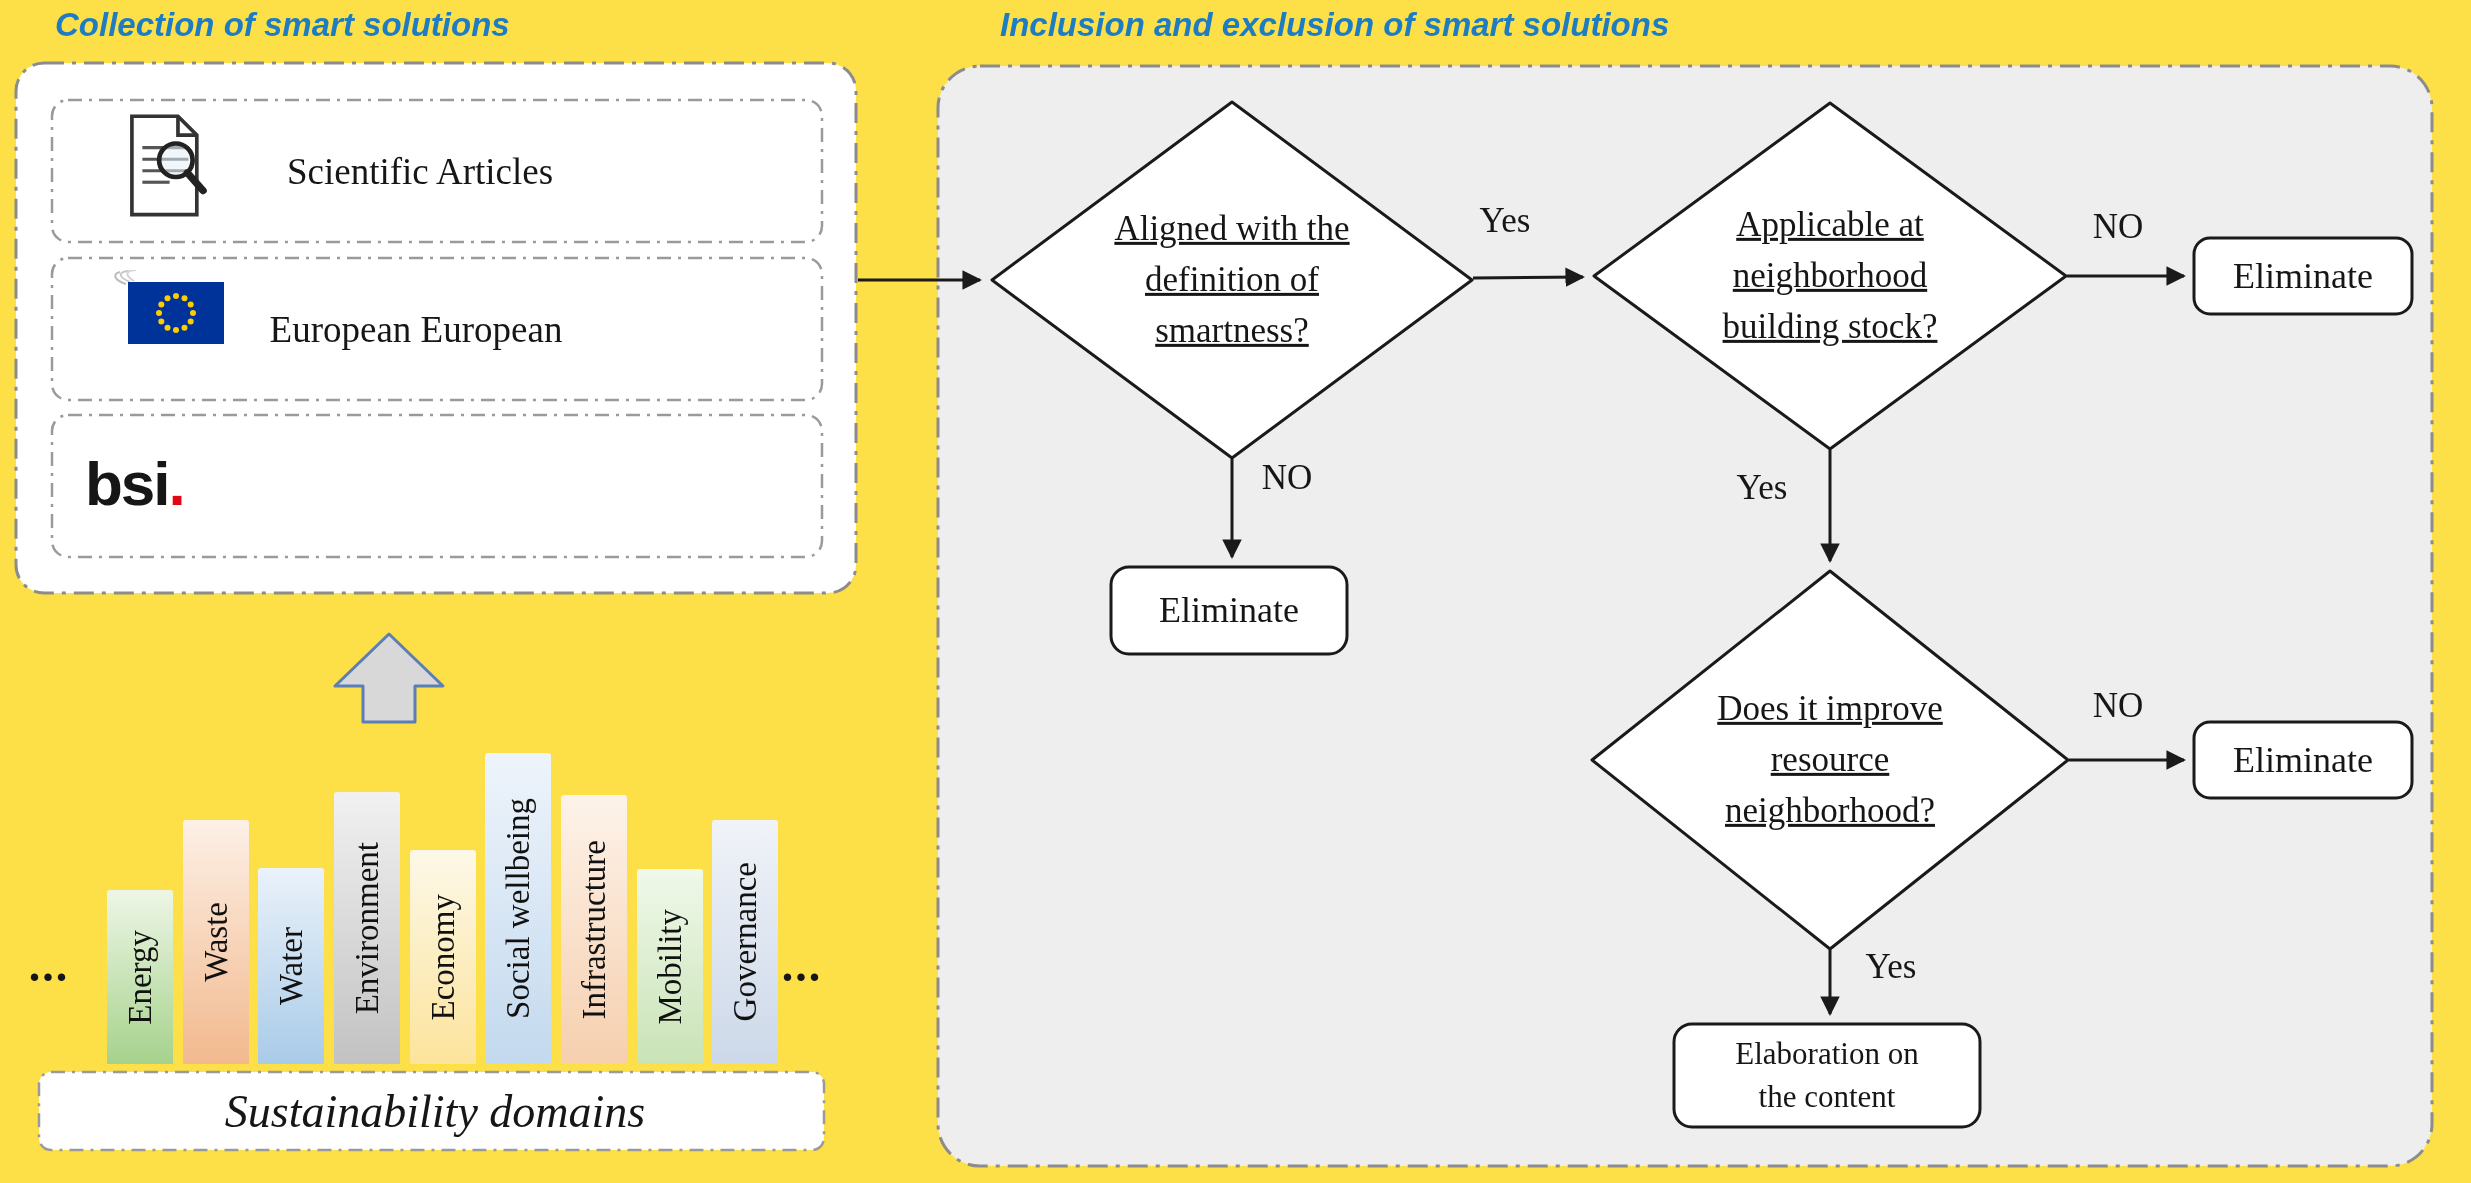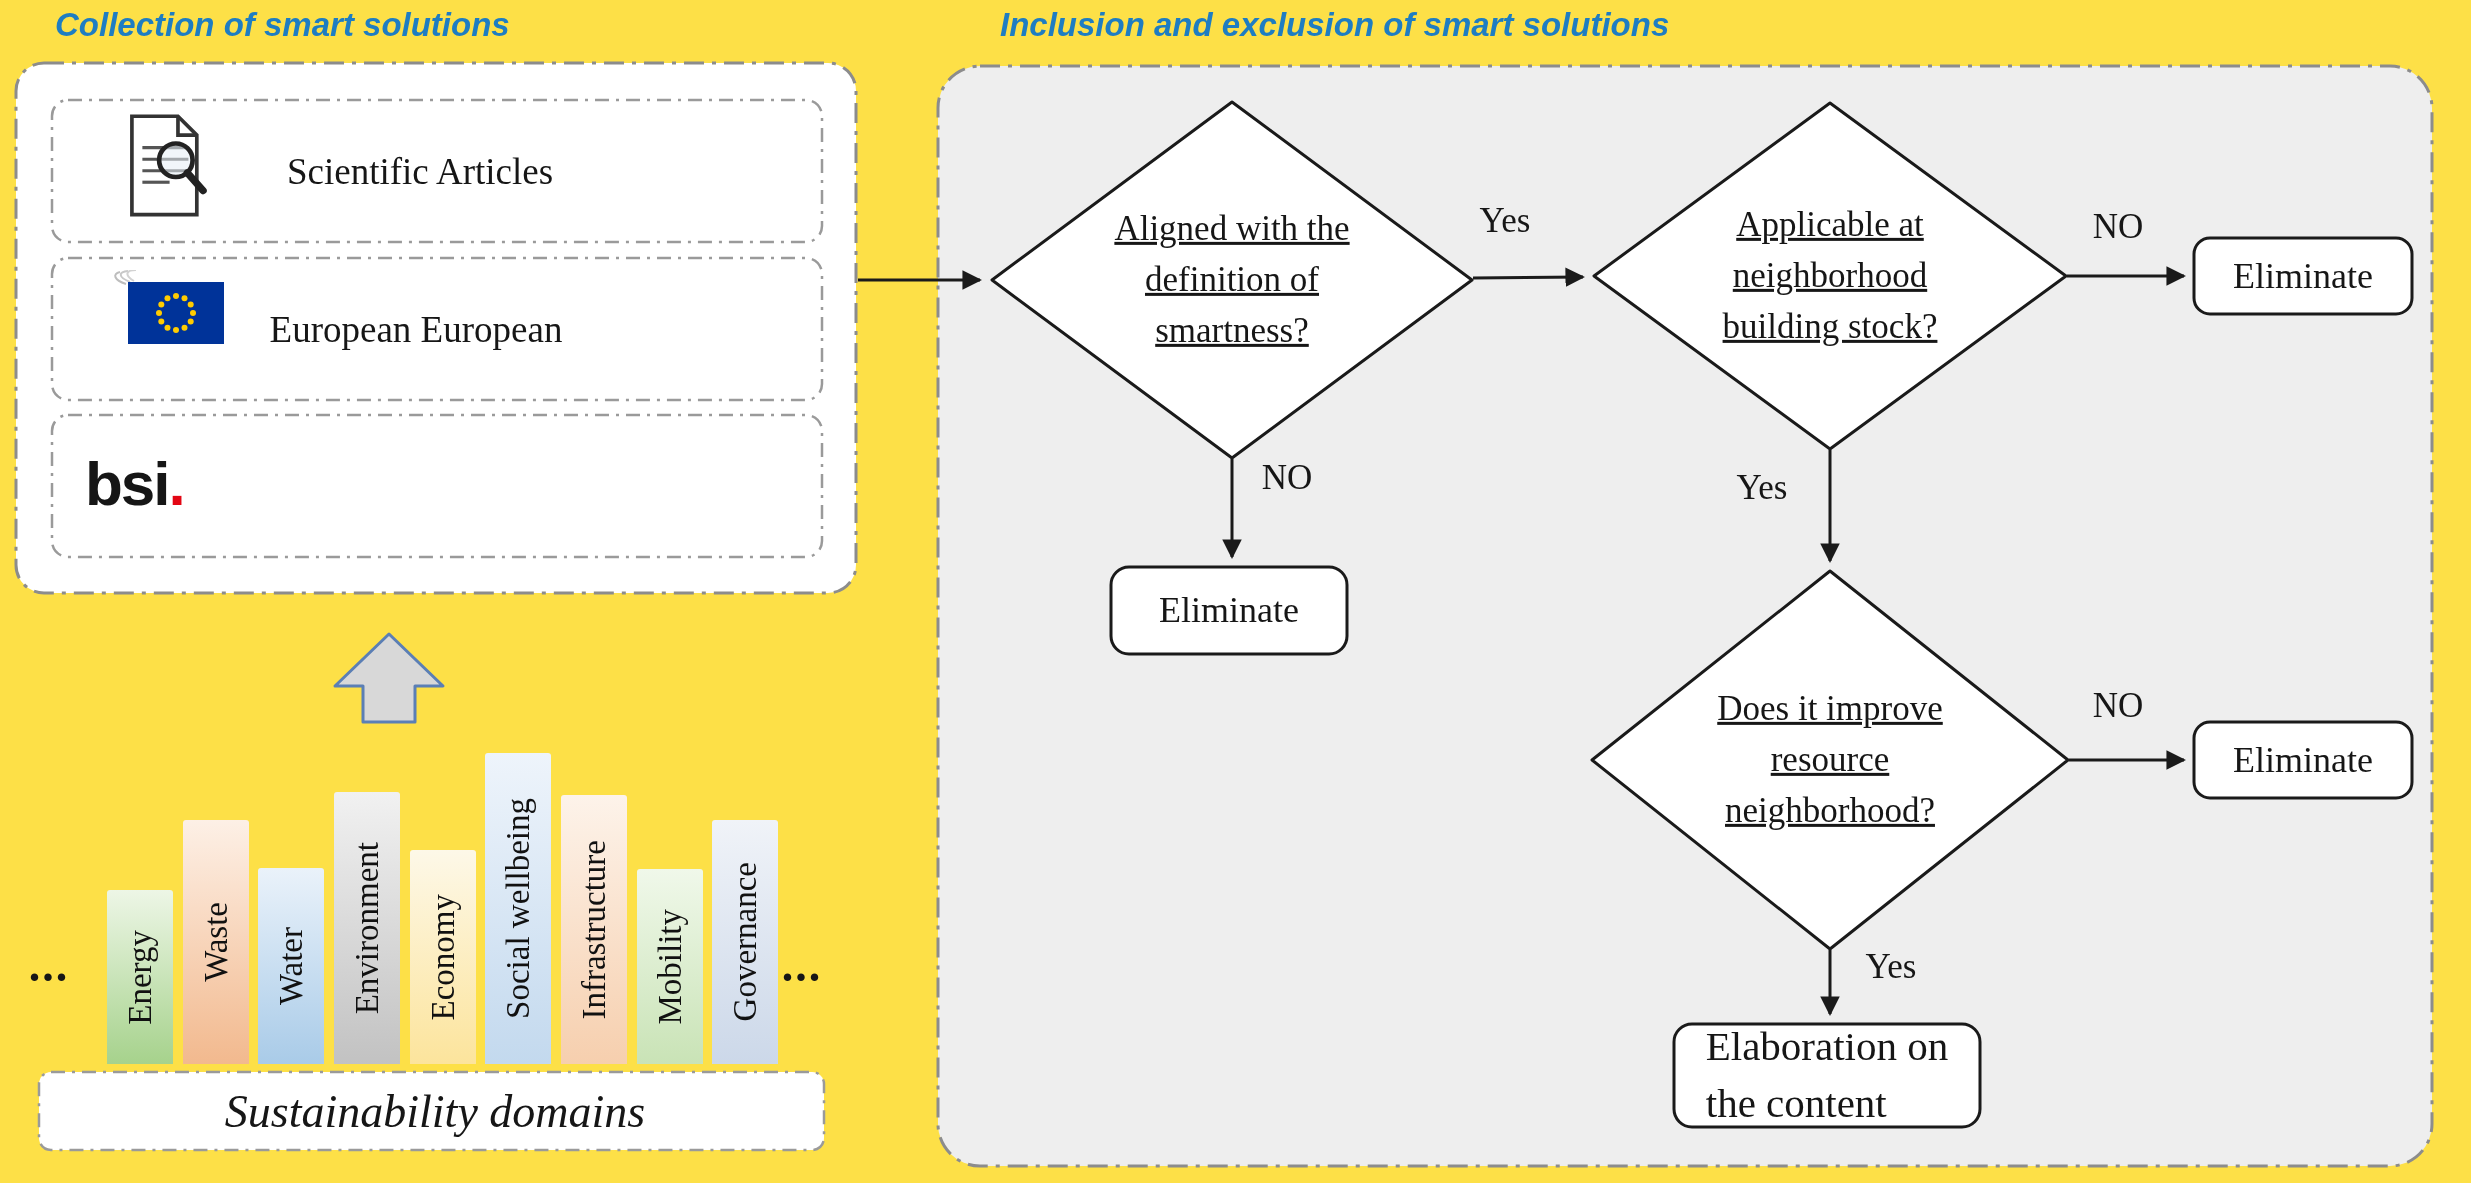--- a/index.html
+++ b/index.html
@@ -21,21 +21,21 @@
   }
   .src-label{font-size:37px;}
   .dtext{
     position:absolute;transform:translate(-50%,-50%);
     text-align:center;font-size:35px;line-height:1.45;white-space:nowrap;text-decoration:underline;
   }
   .elabel{font-size:35px;}
   .term{font-size:36px;}
   .term2{
     position:absolute;transform:translate(-50%,-50%);
-    font-size:41px;line-height:1.4;white-space:nowrap;
+    text-align:center;font-size:31px;line-height:1.4;white-space:nowrap;
   }
   .bar{
     position:absolute;width:66px;
     display:flex;align-items:center;justify-content:center;
     border-radius:3px 3px 0 0;
   }
   .bar-label{
     writing-mode:vertical-rl;transform:rotate(180deg);
     font-size:33px;color:#111;white-space:nowrap;
   }

